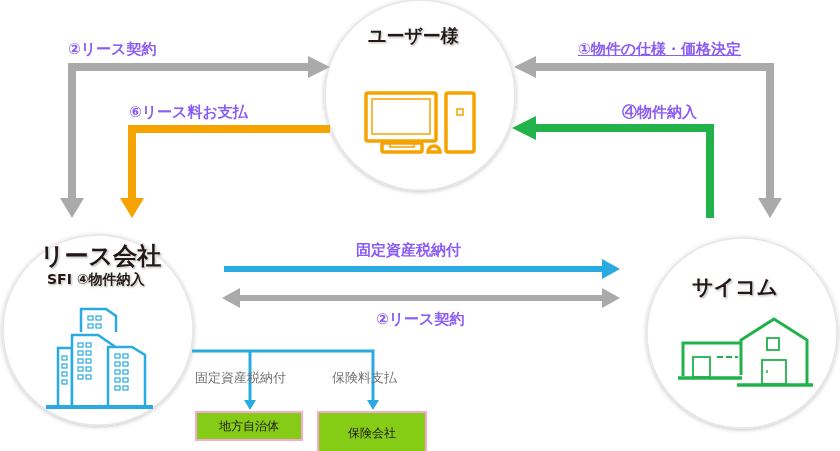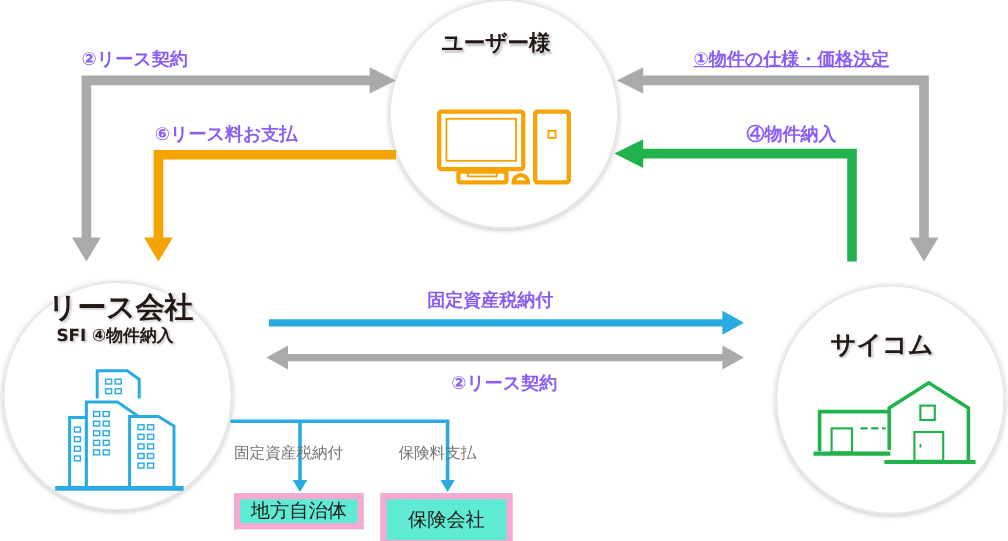--- a/index.html
+++ b/index.html
@@ -3,22 +3,22 @@
 <meta charset="utf-8">
 <style>
   html, body { margin:0; padding:0; background:#ffffff; }
   body { width:840px; height:451px; position:relative; overflow:hidden;
          font-family:"DejaVu Sans","Liberation Sans",sans-serif; color:#231815; }
   svg.diagram { position:absolute; left:0; top:0; width:840px; height:451px; }
   .lbl { position:absolute; white-space:nowrap; font-size:15px; font-weight:bold; color:#8b5cf6; }
   .lbl-sm { position:absolute; white-space:nowrap; font-size:13px; color:#737373; }
   .title { position:absolute; white-space:nowrap; font-weight:bold; color:#231815;
            text-shadow: 0 0 3px #fff, 0 0 3px #fff, 1px 1px 2px #888; }
-  .box { position:absolute; border:5px solid #f9a8d4; background:#5eead4; box-sizing:border-box;
-         display:flex; align-items:center; justify-content:center; font-size:16px; color:#231815; }
+  .box { position:absolute; border:2px solid #f9a8d4; background:#84cc16; box-sizing:border-box;
+         display:flex; align-items:center; justify-content:center; font-size:12px; color:#231815; }
 </style>
 </head>
 <body>
 
 <svg class="diagram" viewBox="0 0 840 451">
   <defs>
     <filter id="shadow" x="-20%" y="-20%" width="140%" height="140%">
       <feDropShadow dx="0" dy="1" stdDeviation="2" flood-color="#000" flood-opacity="0.25"></feDropShadow>
     </filter>
   </defs>

